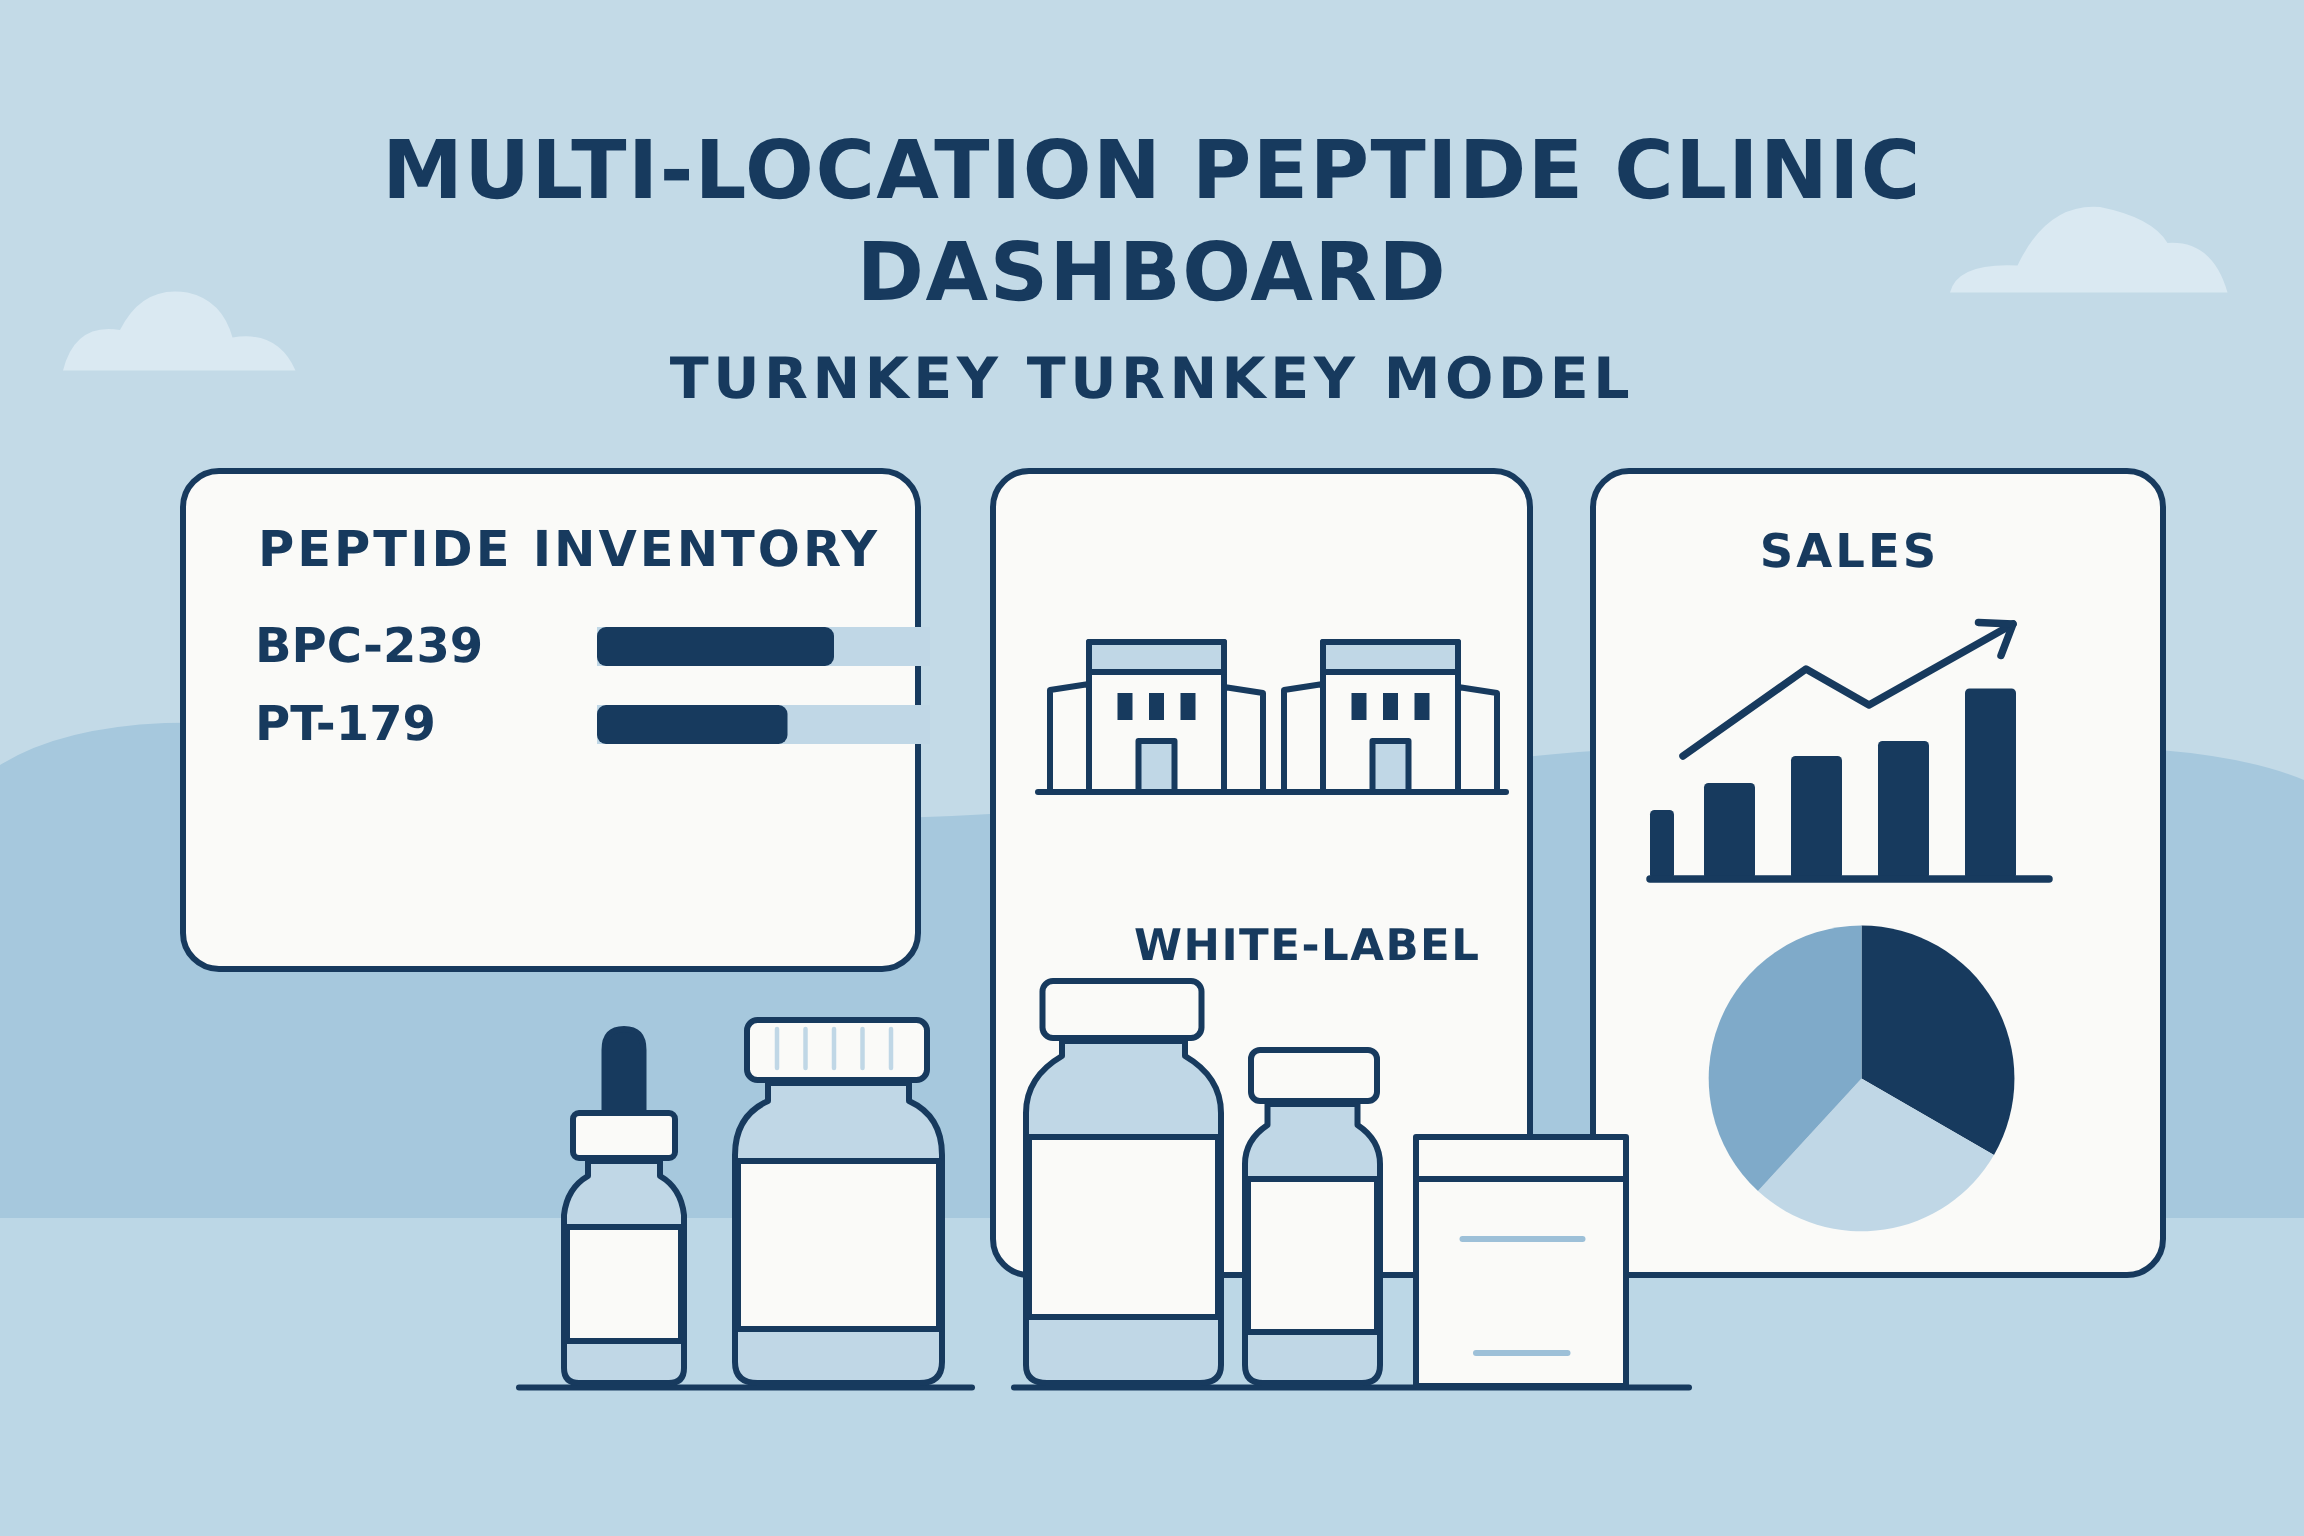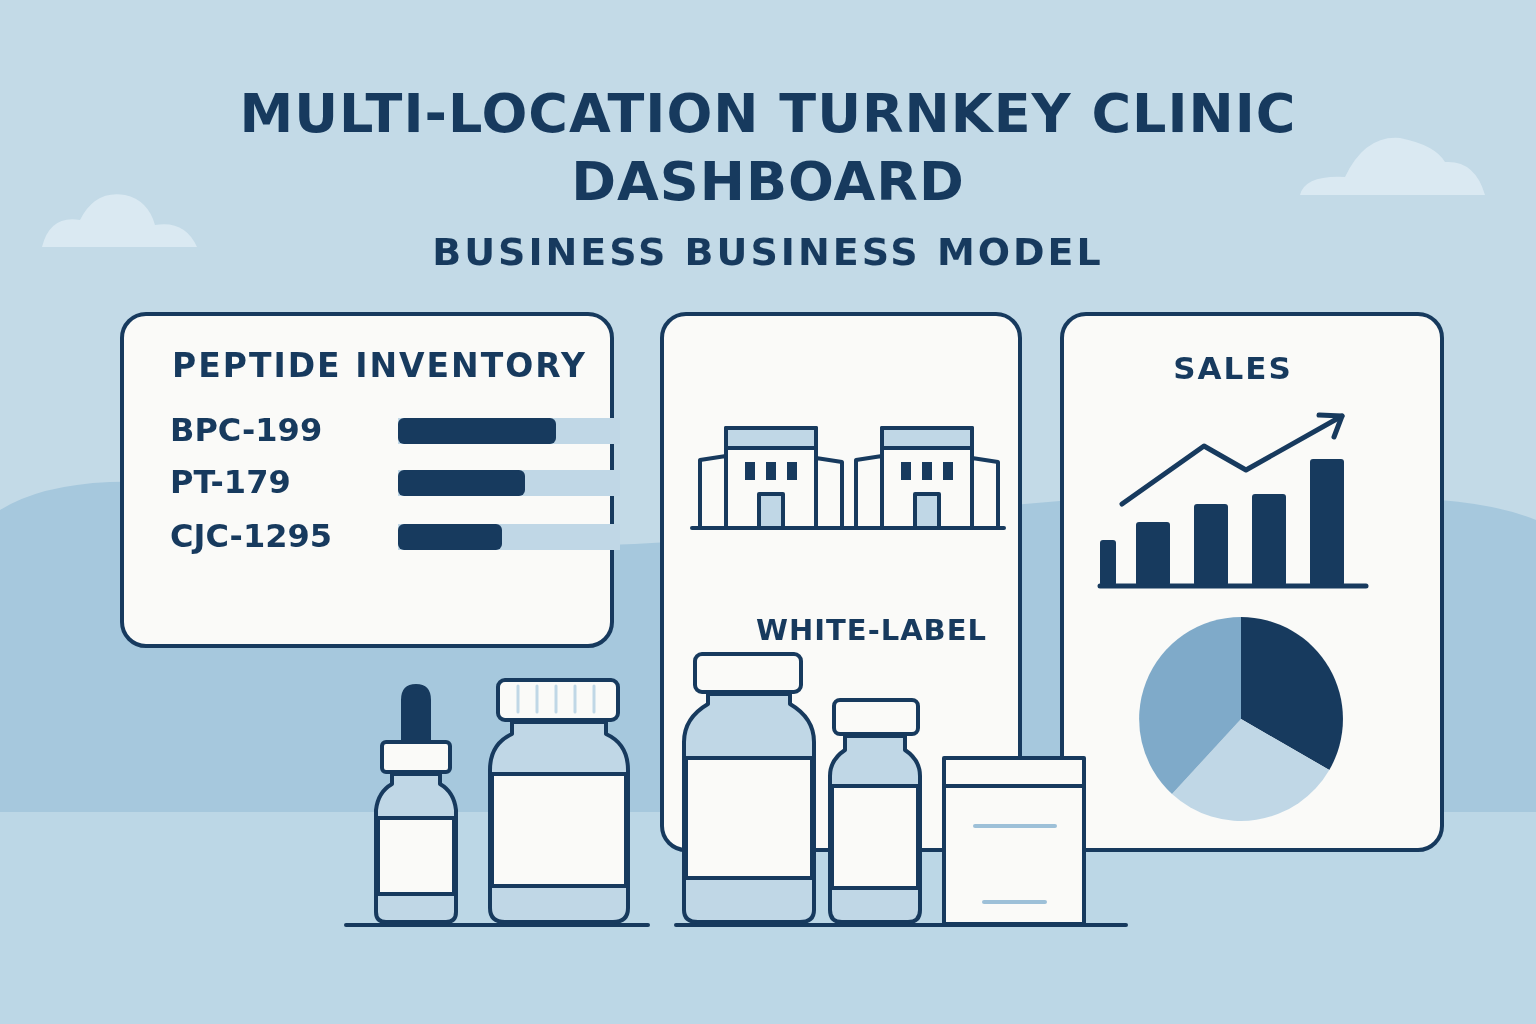--- a/index.html
+++ b/index.html
@@ -26,42 +26,36 @@
   <g fill="#dae9f2">
     <path d="M42,247 Q50,215 80,220 Q95,190 125,195 Q148,200 155,225 Q185,220 197,247 Z"></path>
     <path d="M1300,195 Q1305,175 1345,177 Q1365,135 1400,138 Q1435,145 1445,162 Q1475,160 1485,195 Z"></path>
   </g>
 
   <path d="M0,510 Q40,485 110,482 Q220,478 330,540 Q600,560 900,520 Q1150,480 1300,510 Q1380,500 1440,500 Q1500,505 1536,520 L1536,1024 L0,1024 Z" fill="#a6c8dd"></path>
 
   <rect x="0" y="812" width="1536" height="212" fill="#bcd7e6"></rect>
 </svg>
 
-<div class="title t1">MULTI-LOCATION TURNKEY CLINIC</div>
+<div class="title t1">MULTI-LOCATION PEPTIDE CLINIC</div>
 <div class="title t2">DASHBOARD</div>
-<div class="title t3">BUSINESS BUSINESS MODEL</div>
+<div class="title t3">TURNKEY TURNKEY MODEL</div>
 
 <div class="card" style="left:120px;top:312px;width:494px;height:336px;">
   <div class="card-title" style="left:48px;top:30px;">PEPTIDE INVENTORY</div>
   <div class="inv-row" style="top:94px;">
-    <div class="inv-label">BPC-199</div>
+    <div class="inv-label">BPC-239</div>
     <div class="inv-track">
         <div class="inv-fill" style="width:71%"></div>
       </div>
   </div>
   <div class="inv-row" style="top:146px;">
     <div class="inv-label">PT-179</div>
     <div class="inv-track">
         <div class="inv-fill" style="width:57%"></div>
-      </div>
-  </div>
-  <div class="inv-row" style="top:200px;">
-    <div class="inv-label">CJC-1295</div>
-    <div class="inv-track">
-        <div class="inv-fill" style="width:47%"></div>
       </div>
   </div>
 </div>
 
 <div class="card" style="left:660px;top:312px;width:362px;height:540px;">
   <svg style="left:22px;top:104px;" width="320" height="110" viewBox="0 0 320 110">
     <g fill="none" stroke="#173a5e" stroke-width="4" stroke-linejoin="round">
 
       <path d="M14,108 L14,40 L40,36 L40,108" fill="#fafaf8"></path>
       <rect x="40" y="8" width="90" height="100" fill="#fafaf8"></rect>

